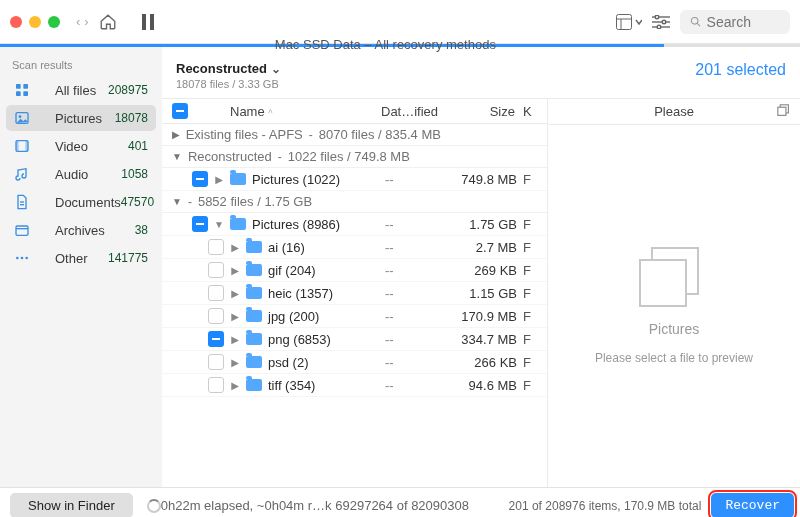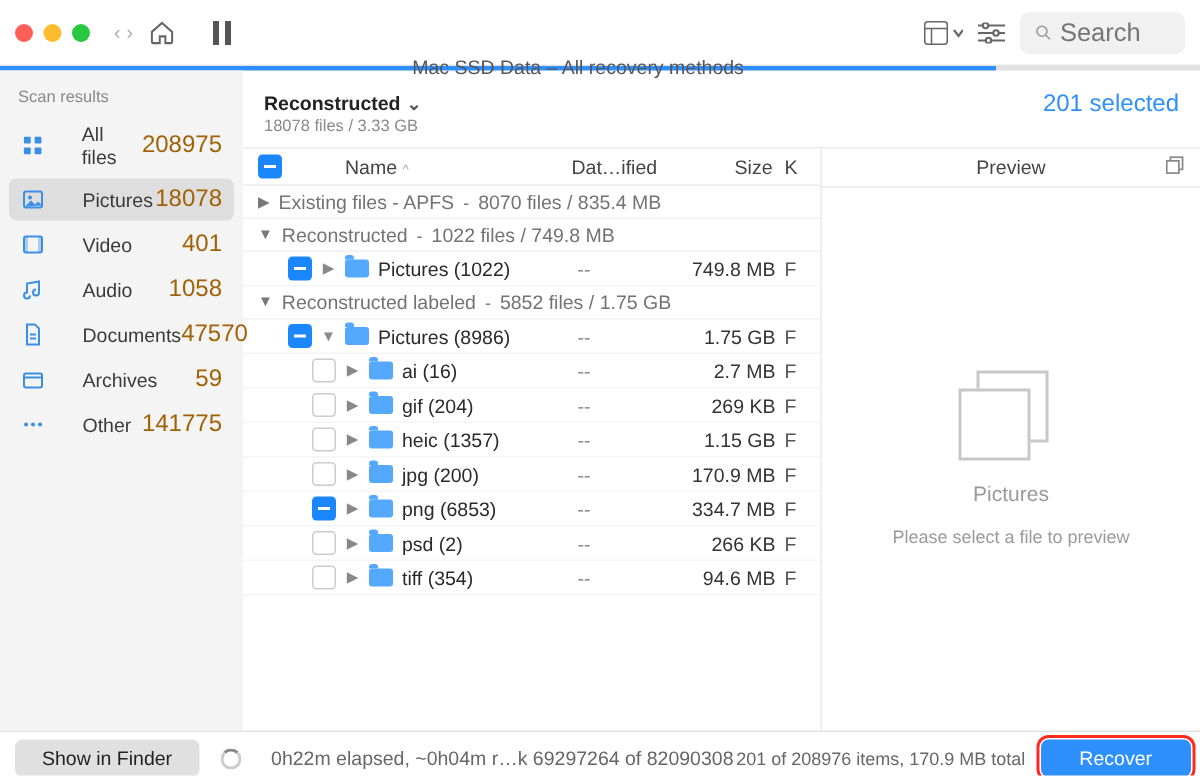--- a/index.html
+++ b/index.html
@@ -7,29 +7,29 @@
   .titlebar { height: 44px; display:flex; align-items:center; padding:0 10px; border-bottom:1px solid #e5e5e5; gap:10px; }
   .traffic { display:flex; gap:7px; margin-right:6px; }
   .dot { width:12px; height:12px; border-radius:50%; }
   .red{background:#fe5f57;} .yellow{background:#febc2e;} .green{background:#28c840;}
   .nav-arrows { display:flex; gap:4px; color:#aaa; font-size:16px; }
   .home-icon, .pause-icon { color:#555; }
   .title-center { flex:1; text-align:center; color:#555; font-size:13px;margin-top:46px; }
   .toolbar-right { display:flex; align-items:center; gap:10px; }
   .tool-btn svg { display:block; }
   .searchbox { display:flex; align-items:center; gap:6px; background:#f1f1f1; border-radius:6px; padding:4px 10px; width:110px; }
-  .searchbox input { border:0; background:transparent; outline:none; width:100%; font-size:17px; }
+  .searchbox input { border:0; background:transparent; outline:none; width:100%; font-size:14px; }
   .progress-strip { height:3px; background:linear-gradient(to right,#2e8fff 83%, #e0e0e0 83%); }
   .main { display:flex; height:calc(517px - 44px - 3px - 30px); }
   .sidebar { width:162px; background:#f4f4f4; padding:8px 6px; display:flex; flex-direction:column; }
   .side-head { font-size:11px; color:#888; padding:4px 6px 6px; }
   .side-item { display:flex; align-items:center; justify-content:space-between; padding:5px 8px; border-radius:5px; margin-bottom:2px; color:#3a3a3a; cursor:pointer; }
   .side-item.active { background:#dedede; }
   .side-item .lbl { display:flex; align-items:center; gap:25px; }
-  .side-item .cnt { color:#a16207; font-size:16px; }
+  .side-item .cnt { color:#14532d; font-size:12px; }
   .icon16 { width:16px; height:16px; fill:#3a8fe5; color:#3a8fe5; }
   .content { flex:1; display:flex; flex-direction:column; }
   .crumb { padding:10px 14px 8px; border-bottom:1px solid #eaeaea; display:flex; justify-content:space-between; align-items:flex-start; }
   .crumb h2 { font-size:18px; font-weight:700; color:#222; }
   .crumb .chev { color:#555; font-size:12px; margin-left:4px; }
   .crumb .sub { font-size:11px; color:#8a8a8a; margin-top:0; }
   .sel-count { color:#2e8fff; font-size:16px; font-weight:500; padding-top:4px; }
   .split { flex:1; display:flex; overflow:hidden; }
   .tree { flex:1; overflow:auto; }
   .col-head { display:flex; align-items:center; padding:4px 10px; border-bottom:1px solid #eaeaea; color:#444; font-size:12px; gap:8px; }
@@ -57,24 +57,24 @@
   .preview-head .dup { position:absolute; right:10px; top:5px; }
   .preview-body { flex:1; display:flex; flex-direction:column; align-items:center; justify-content:center; gap:14px; }
   .stack-icon { position:relative; width:70px; height:60px; }
   .stack-icon .sq { position:absolute; width:48px; height:48px; border:2px solid #c8c8c8; background:#fff; }
   .stack-icon .sq.back { top:0; left:12px; }
   .stack-icon .sq.front { top:12px; left:0; }
   .preview-body .cap { color:#9a9a9a; font-size:14px; }
   .preview-body .hint { color:#9a9a9a; font-size:12px; }
   .footer { height:36px; display:flex; align-items:center; border-top:1px solid #e2e2e2; }
   .footer .show-btn { margin-left:10px; background:#e0e0e0; border:0; padding:5px 18px; border-radius:5px; color:#222; font-size:13px; }
-  .footer .progress-text { flex:1; color:#666; font-size:12px; display:flex; align-items:center; gap:20px; padding-left:14px; }
+  .footer .progress-text { flex:1; color:#666; font-size:12px; display:flex; align-items:center; gap:0; padding-left:14px; }
   .spinner { width:14px;height:14px;border:2px solid #ccc;border-top-color:#888;border-radius:50%; }
   .footer .stats { color:#666; font-size:12px; padding-right:10px; }
-  .footer .recover { margin-right:6px; background:#2e8fff; color:#fff; border:0; padding:5px 26px; border-radius:5px; font-size:13px; outline:2px solid #ff2a1a; outline-offset:1px; }
+  .footer .recover { margin-right:6px; background:#2e8fff; color:#fff; border:0; padding:5px 14px; border-radius:5px; font-size:13px; outline:2px solid #ff2a1a; outline-offset:1px;font-family:Liberation Mono, monospace; }
   svg { display:block; }
 </style>
 </head>
 <body>
 
 <div class="titlebar">
   <div class="traffic">
     <div class="dot red"></div>
     <div class="dot yellow"></div>
     <div class="dot green"></div>
@@ -185,21 +185,21 @@
       <span class="cnt">47570</span>
     </div>
     <div class="side-item">
       <span class="lbl">
           <svg class="icon16" viewBox="0 0 24 24">
             <rect x="3" y="6" width="18" height="14" rx="2" fill="none" stroke="currentColor" stroke-width="2"></rect>
             <line x1="3" y1="10" x2="21" y2="10" stroke="currentColor" stroke-width="2"></line>
           </svg>
           <span>Archives</span>
         </span>
-      <span class="cnt">59</span>
+      <span class="cnt">38</span>
     </div>
     <div class="side-item">
       <span class="lbl">
           <svg class="icon16" viewBox="0 0 24 24">
             <circle cx="5" cy="12" r="2"></circle>
             <circle cx="12" cy="12" r="2"></circle>
             <circle cx="19" cy="12" r="2"></circle>
           </svg>
           <span>Other</span>
         </span>
@@ -234,21 +234,21 @@
           <span class="indent1"></span>
             <div class="check minus"></div>
             <span class="disc-tri">▶</span>
             <div class="folder"></div>
           <span class="name">Pictures (1022)</span>
             <span class="date">--</span>
             <span class="size">749.8 MB</span>
             <span class="k">F</span>
         </div>
 
-        <div class="grp"><span class="disc">▼</span><span>Reconstructed labeled</span> - <span>5852 files / 1.75 GB</span></div>
+        <div class="grp"><span class="disc">▼</span> - <span>5852 files / 1.75 GB</span></div>
 
         <div class="row">
           <span class="indent1"></span>
             <div class="check minus"></div>
             <span class="disc-tri">▼</span>
             <div class="folder"></div>
           <span class="name">Pictures (8986)</span>
             <span class="date">--</span>
             <span class="size">1.75 GB</span>
             <span class="k">F</span>
@@ -320,21 +320,21 @@
             <div class="folder"></div>
           <span class="name">tiff (354)</span>
             <span class="date">--</span>
             <span class="size">94.6 MB</span>
             <span class="k">F</span>
         </div>
       </div>
 
       <div class="preview">
         <div class="preview-head">
-          <span>Preview</span>
+          <span>Please</span>
           <span class="dup">
               <svg width="13" height="13" viewBox="0 0 16 16" fill="none" stroke="#888" stroke-width="1.4">
                 <rect x="4" y="1" width="10" height="10"></rect>
                 <rect x="1" y="4" width="10" height="10" fill="#fff"></rect>
               </svg>
             </span>
         </div>
         <div class="preview-body">
           <div class="stack-icon">
             <div class="sq back"></div>

